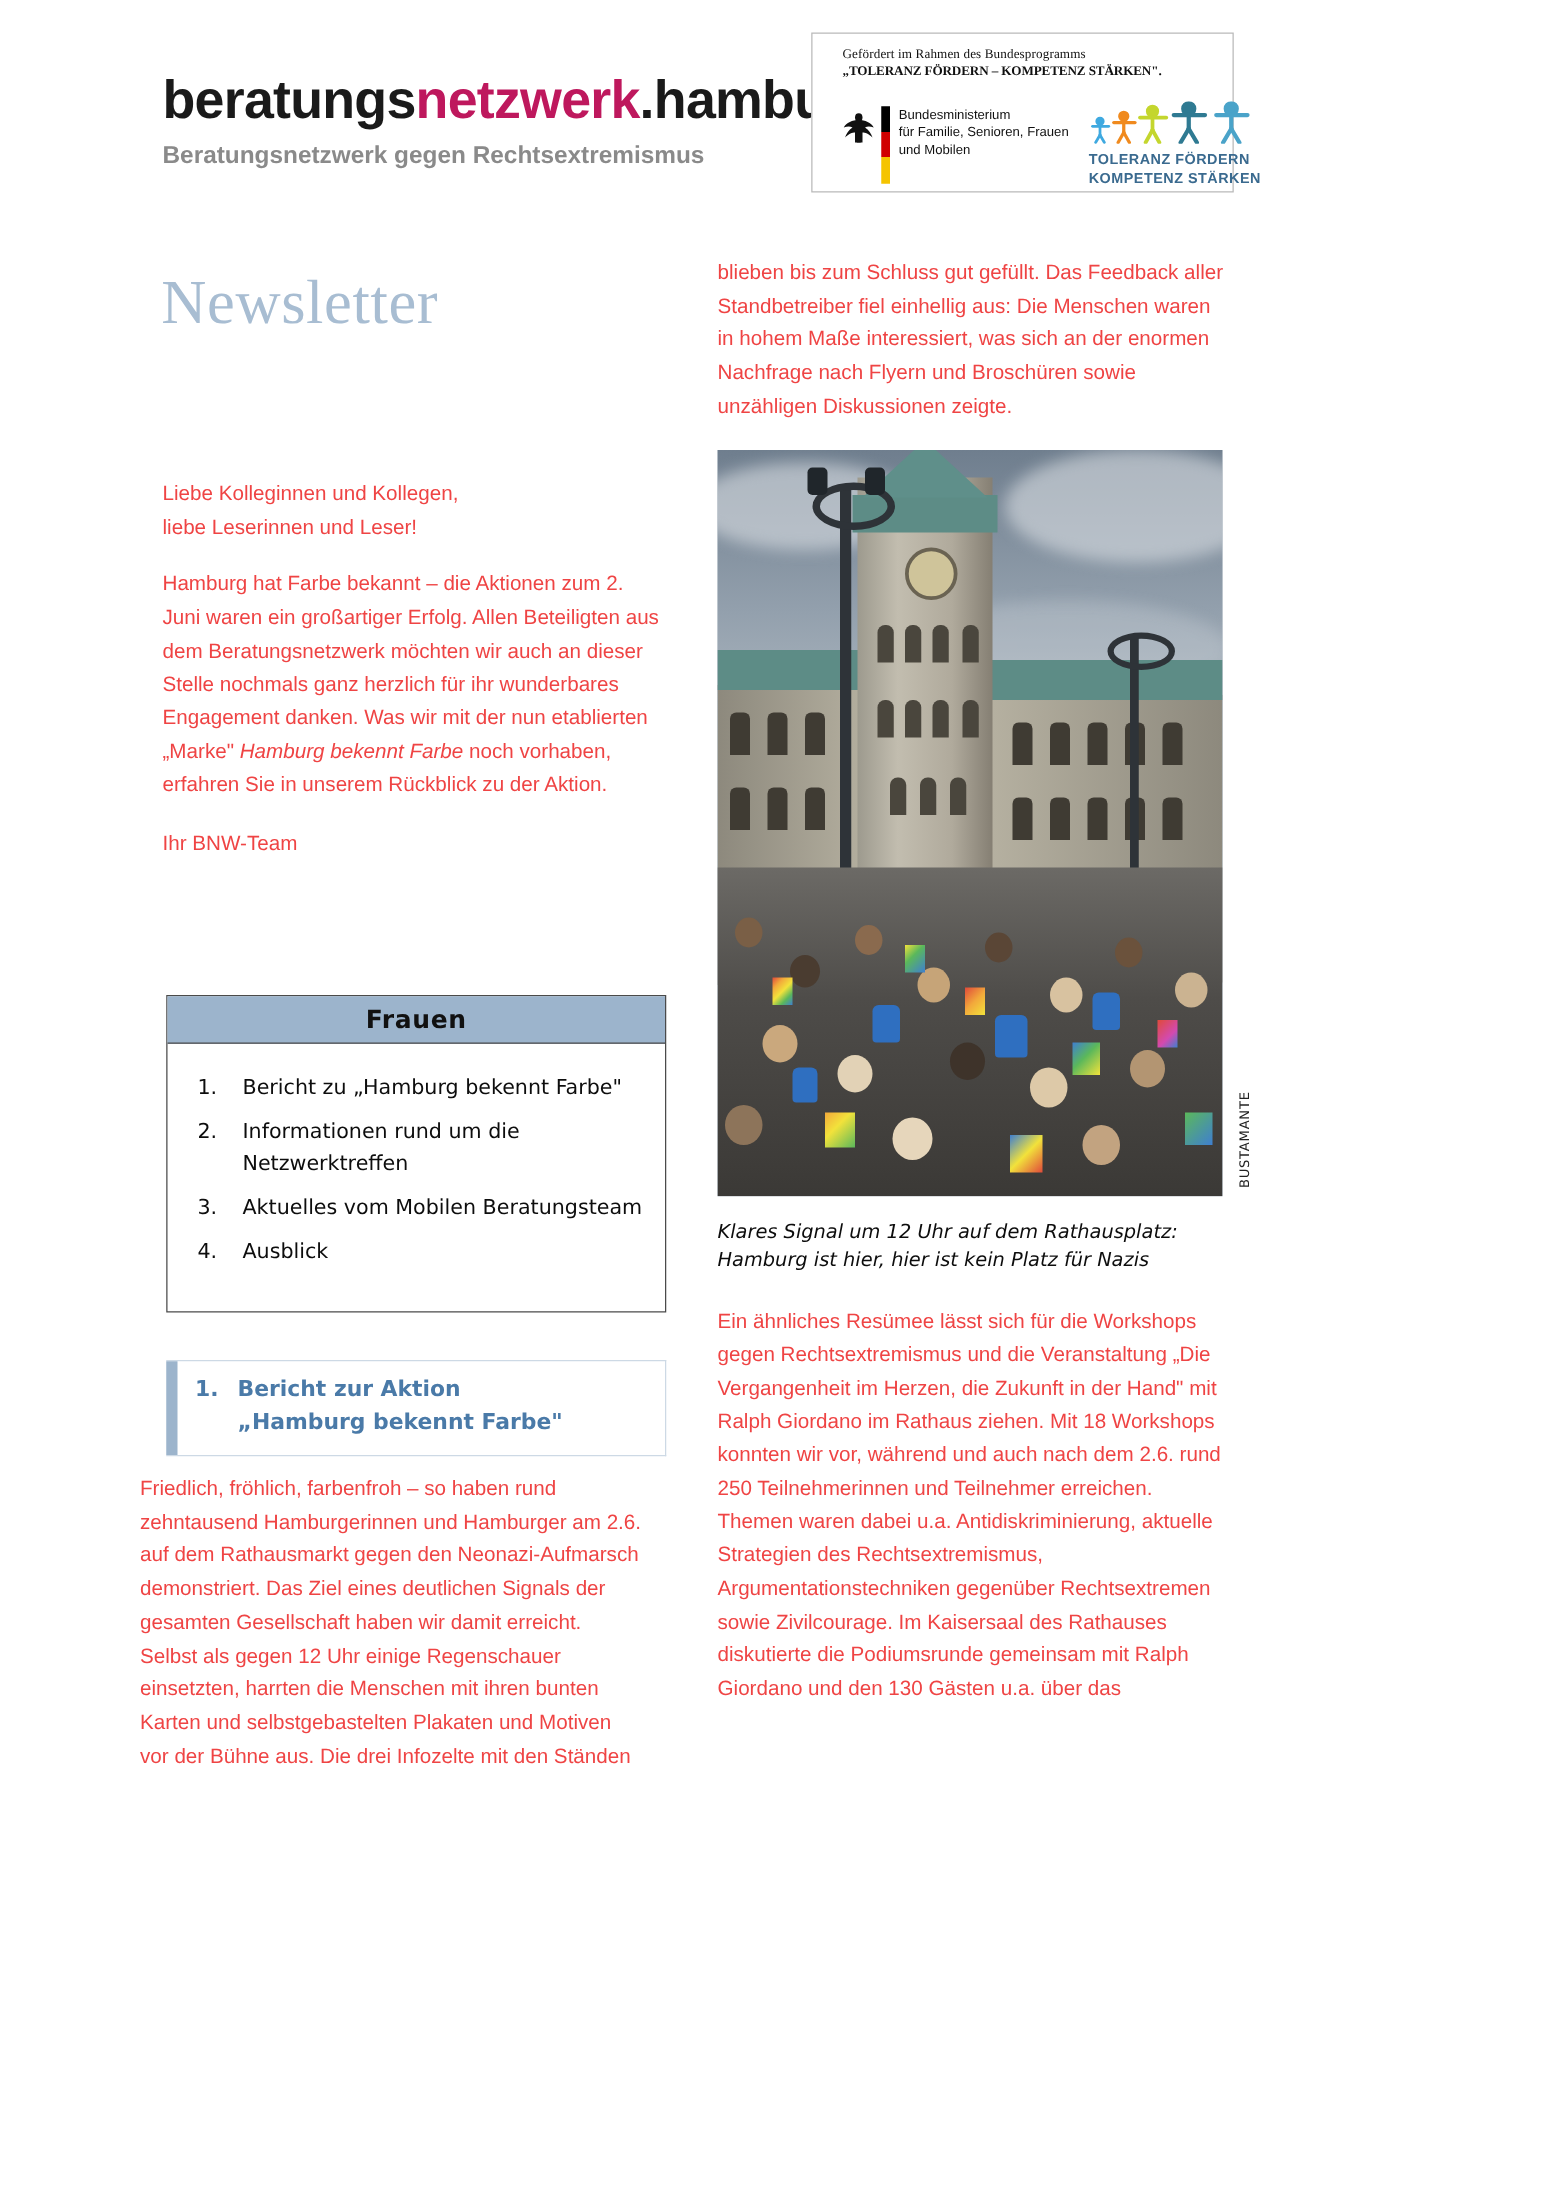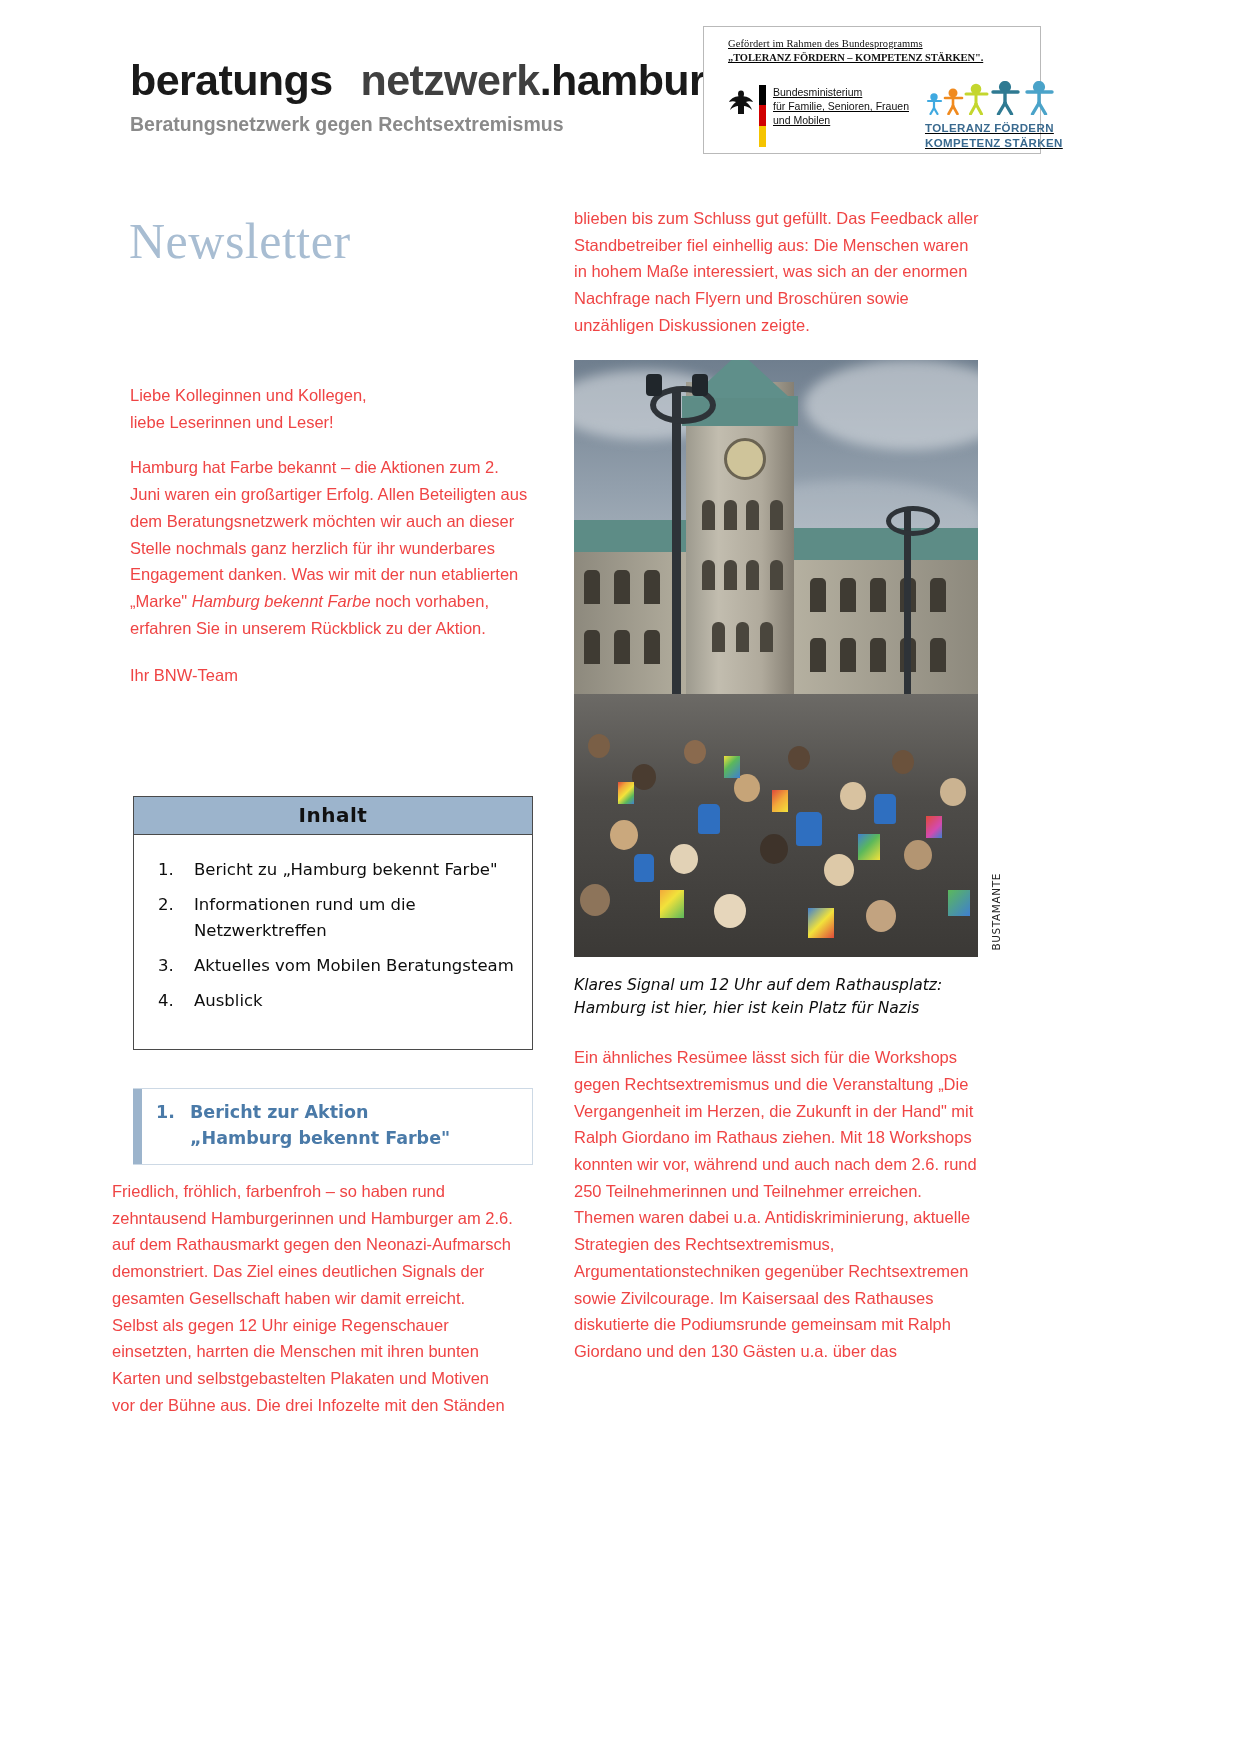--- a/index.html
+++ b/index.html
@@ -32,42 +32,41 @@
   }
   .brand-line {
     font-family: "Liberation Sans", sans-serif;
     font-weight: bold;
     font-size: 43px;
     letter-spacing: -0.6px;
     line-height: 1.05;
     white-space: nowrap;
     color: #1a1a1a;
   }
-  .brand-accent { color: #404040; margin-left: 28px; }
+  .brand-accent { color: #be185d; }
   .brand-sub {
     font-family: "Liberation Sans", sans-serif;
     font-weight: bold;
     font-size: 19.5px;
     color: #8a8a8a;
     margin-top: 10px;
     white-space: nowrap;
   }
 
   
   .funding-box {
     position: absolute;
-    left: 703px;
+    left: 649px;
     top: 26px;
     width: 338px;
     height: 128px;
     border: 1px solid #b9b9b9;
     background: #ffffff;
     box-sizing: border-box;
     padding: 10px 12px 0 24px;
-    text-decoration: underline;
   }
   .funding-head {
     font-family: "Liberation Serif", serif;
     font-size: 10.5px;
     line-height: 1.35;
     color: #111;
     letter-spacing: 0.1px;
   }
   .funding-head .l2 { font-weight: bold; letter-spacing: -0.1px; }
   .funding-body {
@@ -503,21 +502,21 @@
     <div>Newsletter</div>
   </div>
 
   <div class="col-left">
     <p class="body-text tight"><span>Liebe Kolleginnen und Kollegen,</span><br><span>liebe Leserinnen und Leser!</span></p>
     <p class="body-text"><span>Hamburg hat Farbe bekannt – die Aktionen zum 2. Juni waren ein großartiger Erfolg. Allen Beteiligten aus dem Beratungsnetzwerk möchten wir auch an dieser Stelle nochmals ganz herzlich für ihr wunderbares Engagement danken. Was wir mit der nun etablierten „Marke" </span><span class="ital">Hamburg bekennt Farbe</span><span> noch vorhaben, erfahren Sie in unserem Rückblick zu der Aktion.</span></p>
     <p class="body-text">Ihr BNW-Team</p>
   </div>
 
   <div class="inhalt-box">
-    <div class="inhalt-header">Inhalt</div>
+    <div class="inhalt-header">Frauen</div>
     <ul class="inhalt-list">
       <li>
         <span class="inhalt-num">1.</span>
         <span class="inhalt-label">Bericht zu „Hamburg bekennt Farbe"</span>
       </li>
       <li>
         <span class="inhalt-num">2.</span>
         <span class="inhalt-label">Informationen rund um die Netzwerktreffen</span>
       </li>
       <li>

